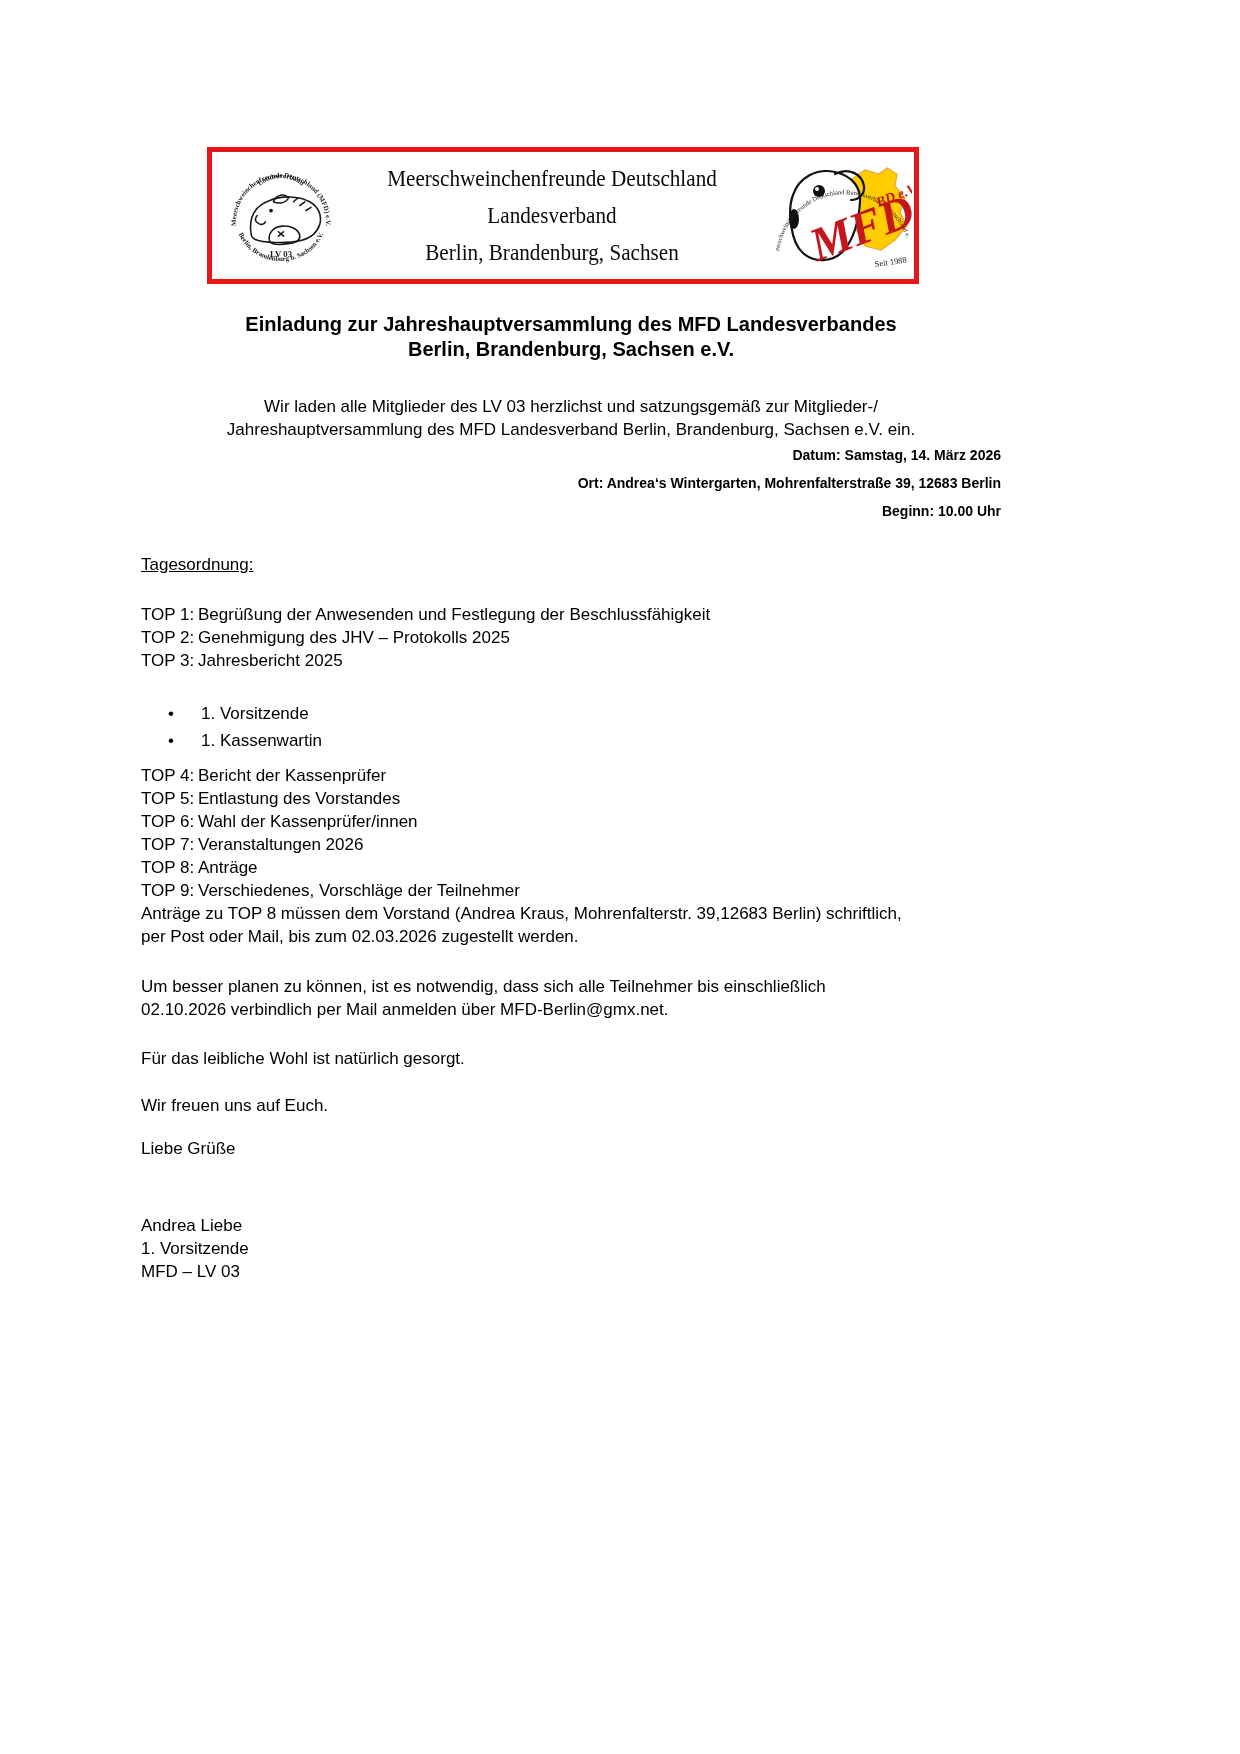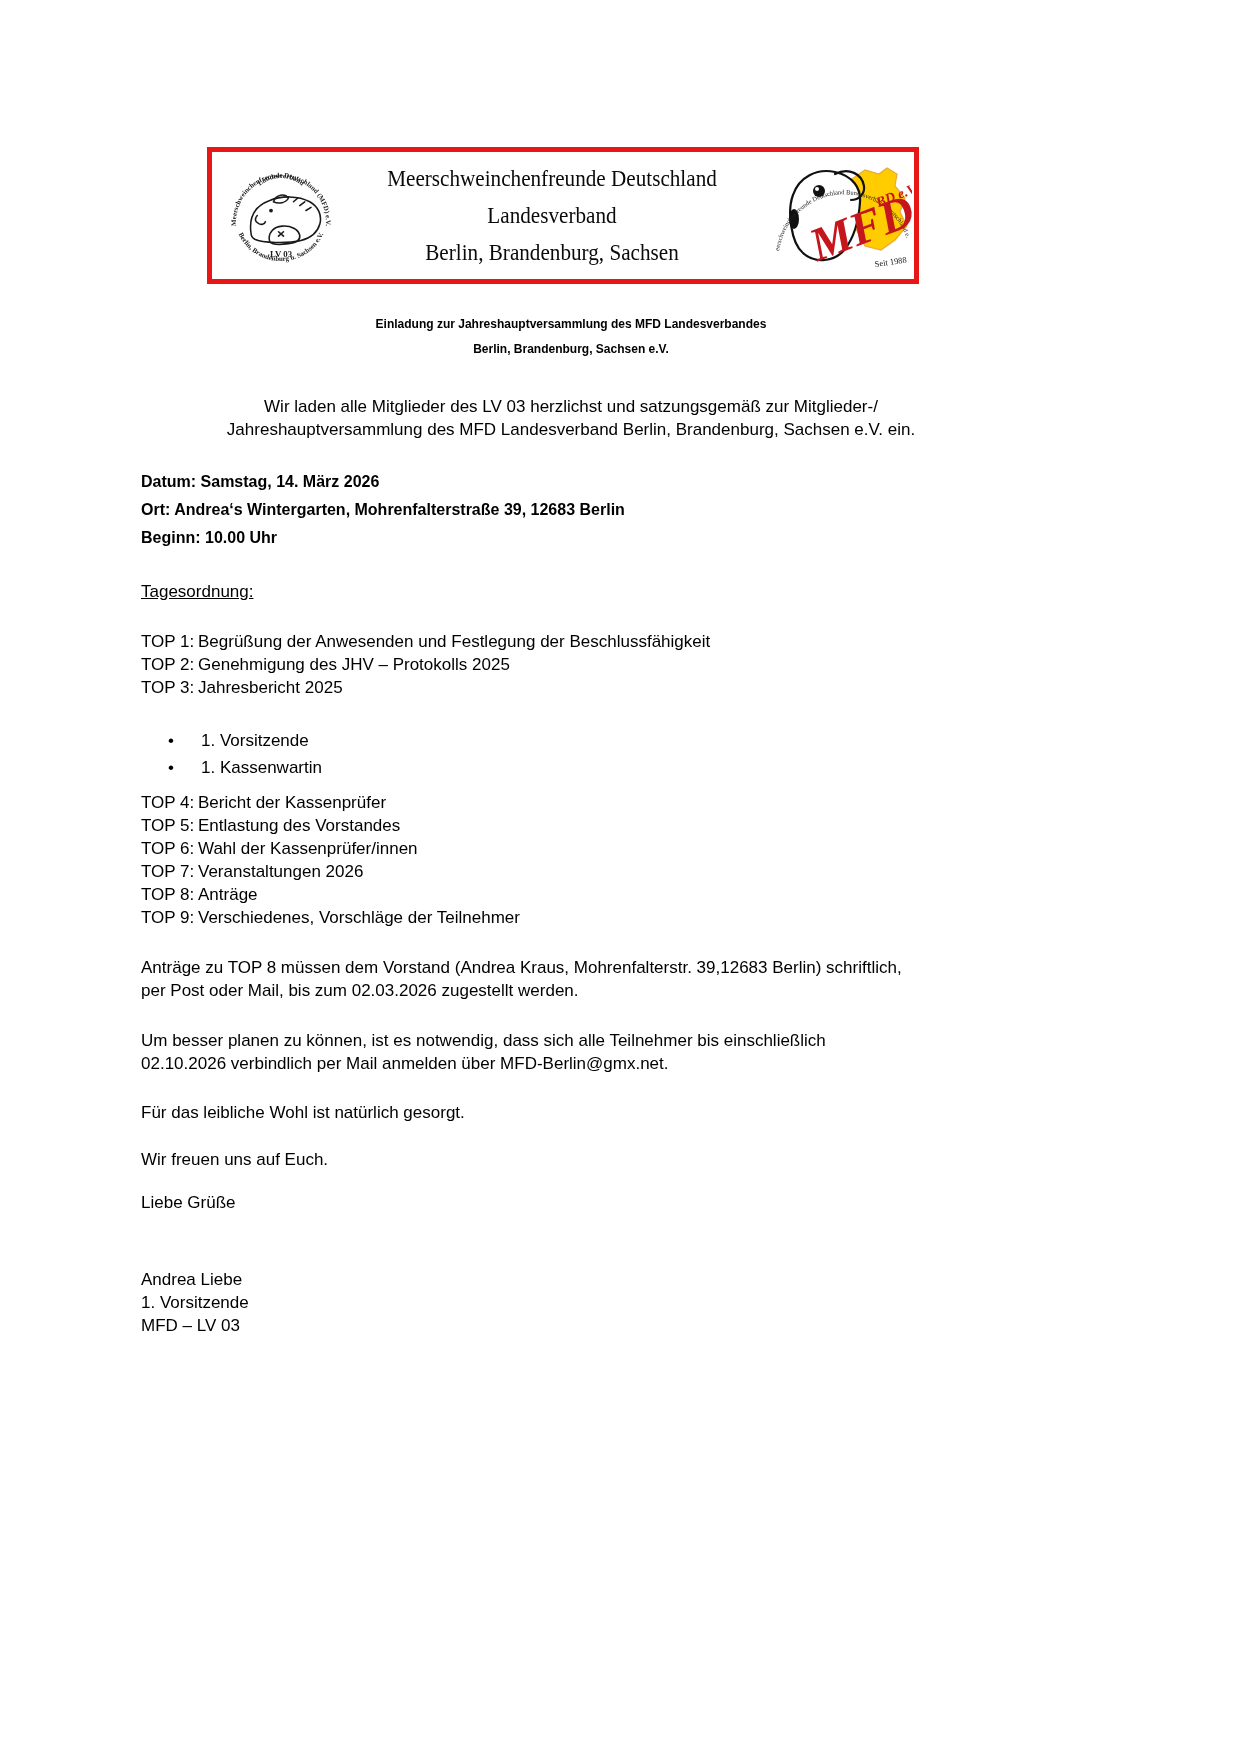--- a/index.html
+++ b/index.html
@@ -25,41 +25,41 @@
     font-size:23px; line-height:37px; color:#0a0a0a; white-space:nowrap;
   }
   .banner-right-logo { width:160px; height:127px; display:flex; align-items:center; justify-content:center; }
 
   .stamp-arc { font-family:"Liberation Serif", serif; font-weight:bold; fill:#1a1a1a; }
 
   
   .content { position:absolute; left:141px; top:284px; width:860px; }
   .content div { line-height:23px; }
 
-  .doc-title { margin-top:28px; text-align:center; font-weight:bold; font-size:12px; }
+  .doc-title { margin-top:28px; text-align:center; font-weight:bold; font-size:20px; }
   .doc-title div { line-height:25px; }
 
   .intro { margin-top:33px;text-align:center; }
 
-  .details { margin-top:27px; font-weight:bold; font-size:16px; }
+  .details { font-weight:bold; font-size:14px;text-align:right; }
   .details div { line-height:28px; }
 
   .agenda-heading { margin-top:28px; text-decoration:underline; }
 
   .top-group-1 { margin-top:27px; }
   .top-group-2 { margin-top:10px; }
   .top-row { display:flex; }
   .top-label { width:57px; flex:none; }
 
   .bullet-list { margin-top:28px; }
   .bullet-row { display:flex; padding-left:27px; }
   .bullet-row div { line-height:27px; }
   .bullet-dot { width:33px; flex:none; }
 
-  .para-antraege  { margin-top:27px; }
+  .para-antraege  { }
   .para-anmeldung { margin-top:27px; }
   .para-catering  { margin-top:26px; }
   .para-looking   { margin-top:24px; }
   .para-greeting  { margin-top:20px; }
   .signature      { margin-top:54px; }
 </style>
 </head>
 <body>
 
 <div class="page">

